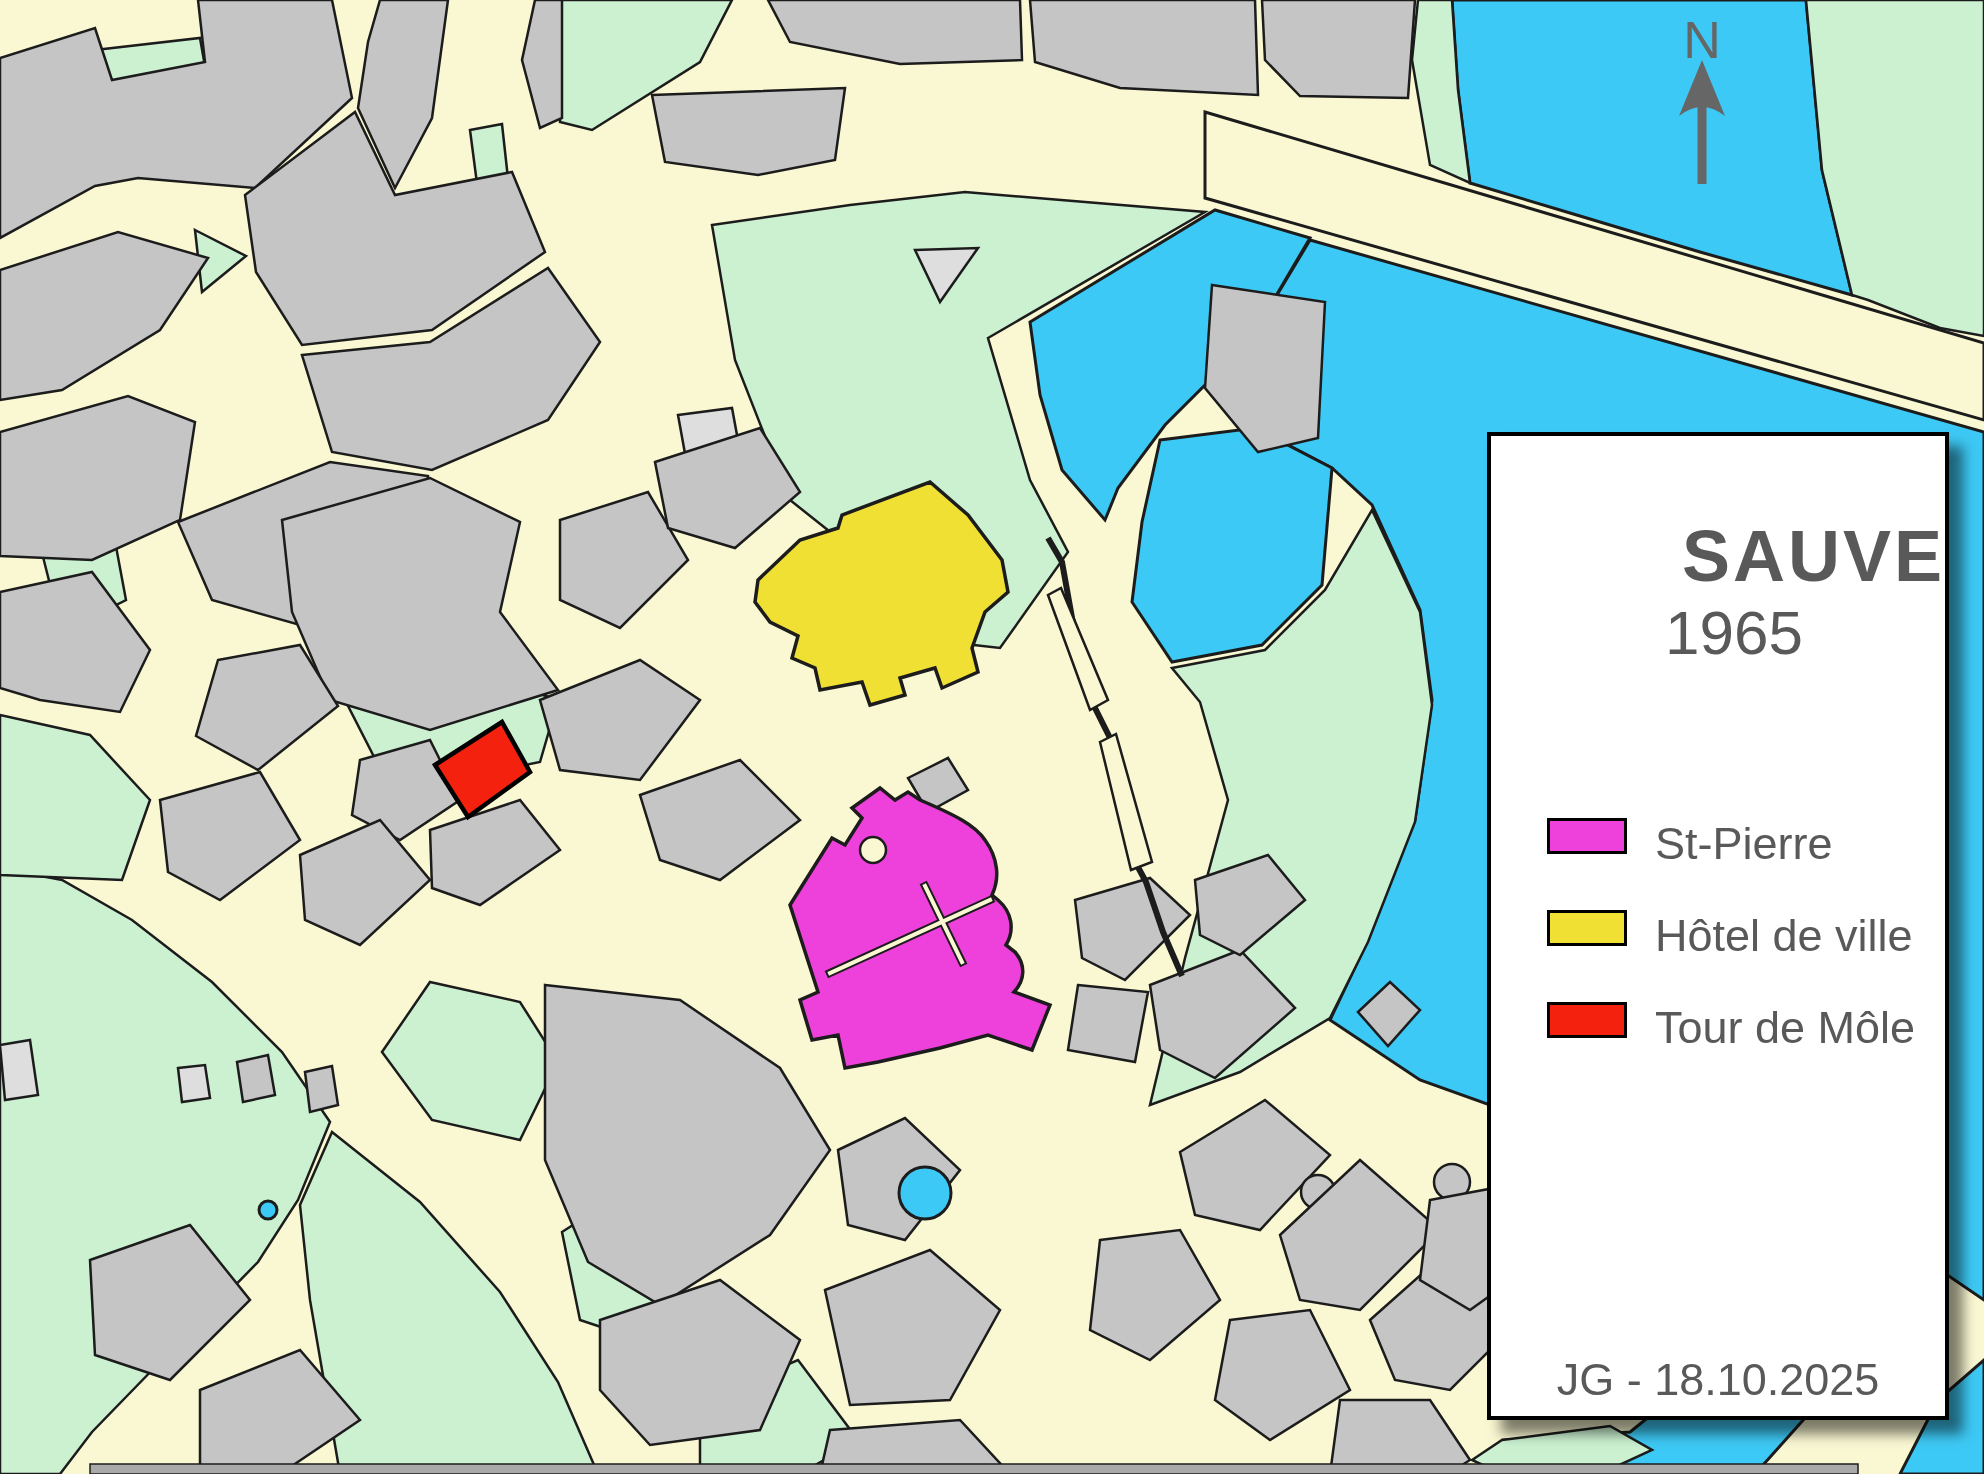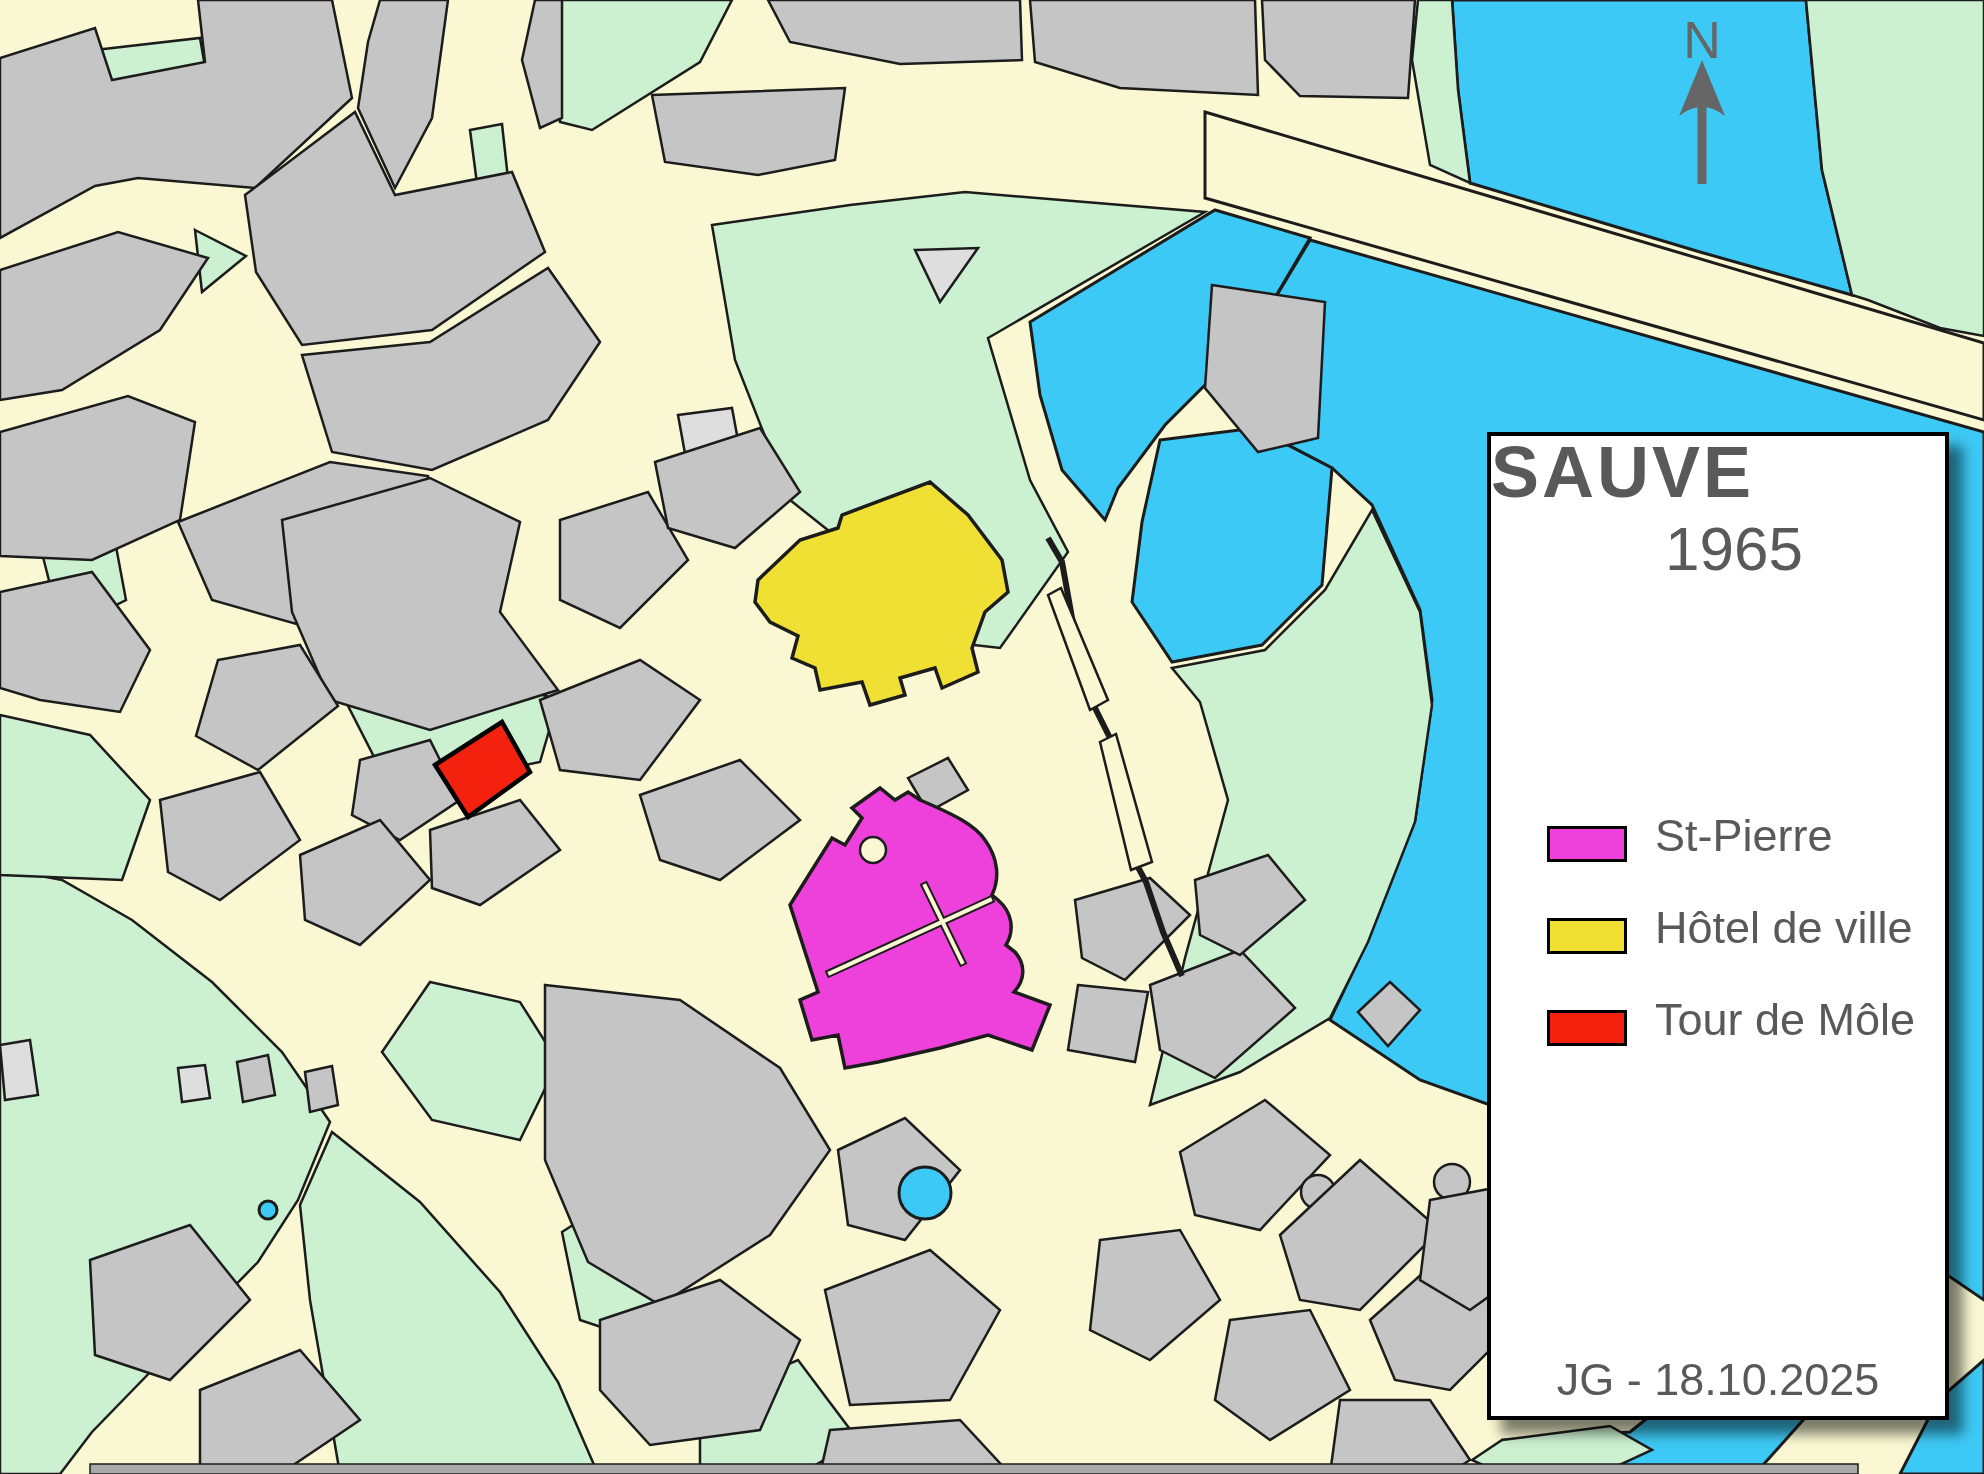--- a/index.html
+++ b/index.html
@@ -25,27 +25,27 @@
   .cross-bk{stroke:var(--outline);stroke-width:8;stroke-linecap:square;}
   .cross-cr{stroke:var(--street);stroke-width:4;stroke-linecap:square;}
   .bar{fill:#A9A9A9;stroke:var(--outline);stroke-width:1.5;}
   
   .legend{
     position:absolute;left:1487px;top:432px;width:462px;height:988px;
     box-sizing:border-box;background:#fff;border:4px solid #000;
     box-shadow:14px 14px 12px rgba(0,0,0,0.5);
   }
   .legend-title{
-    text-align:left;font-size:72px;font-weight:bold;
+    margin-top:84px;text-align:right;font-size:72px;font-weight:bold;
     letter-spacing:3px;color:var(--text);line-height:1;
   }
   .legend-year{
     margin-top:10px;text-align:center;font-size:62px;color:var(--text);line-height:1;padding-left:32px;
   }
-  .legend-item{position:absolute;left:56px;display:flex;align-items:flex-end;height:44px;}
+  .legend-item{position:absolute;left:56px;display:flex;align-items:flex-start;height:44px;}
   .legend-item.i0{top:382px;}
   .legend-item.i1{top:474px;}
   .legend-item.i2{top:566px;}
   .swatch{
     width:80px;height:36px;border:3px solid #000;box-sizing:border-box;display:inline-block;
   }
   .legend-label{margin-left:28px;font-size:45px;color:var(--text);white-space:nowrap;}
   .legend-credit{
     position:absolute;bottom:10px;width:100%;text-align:center;
     font-size:45px;color:var(--text);

